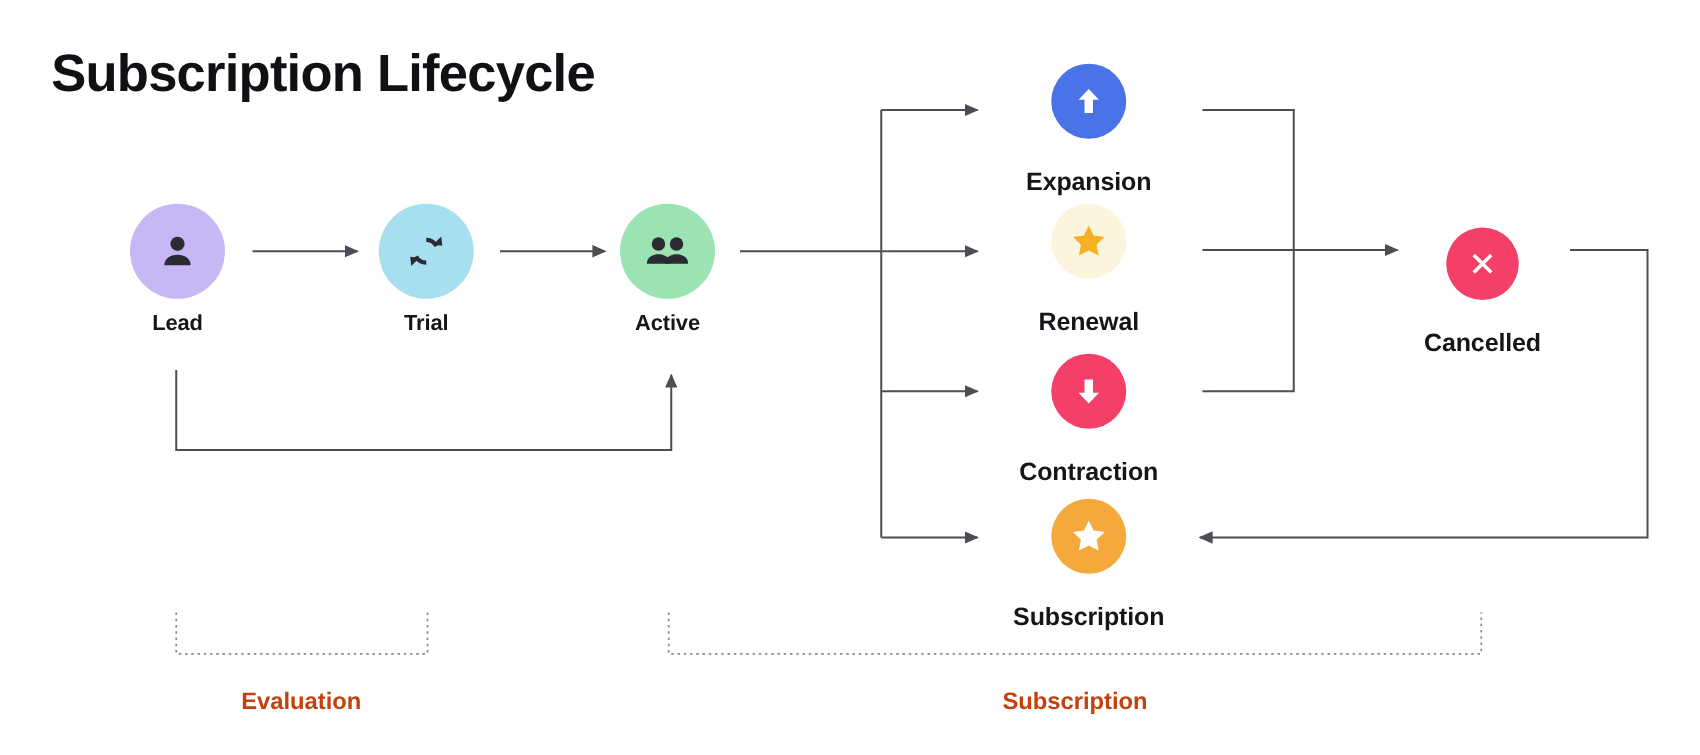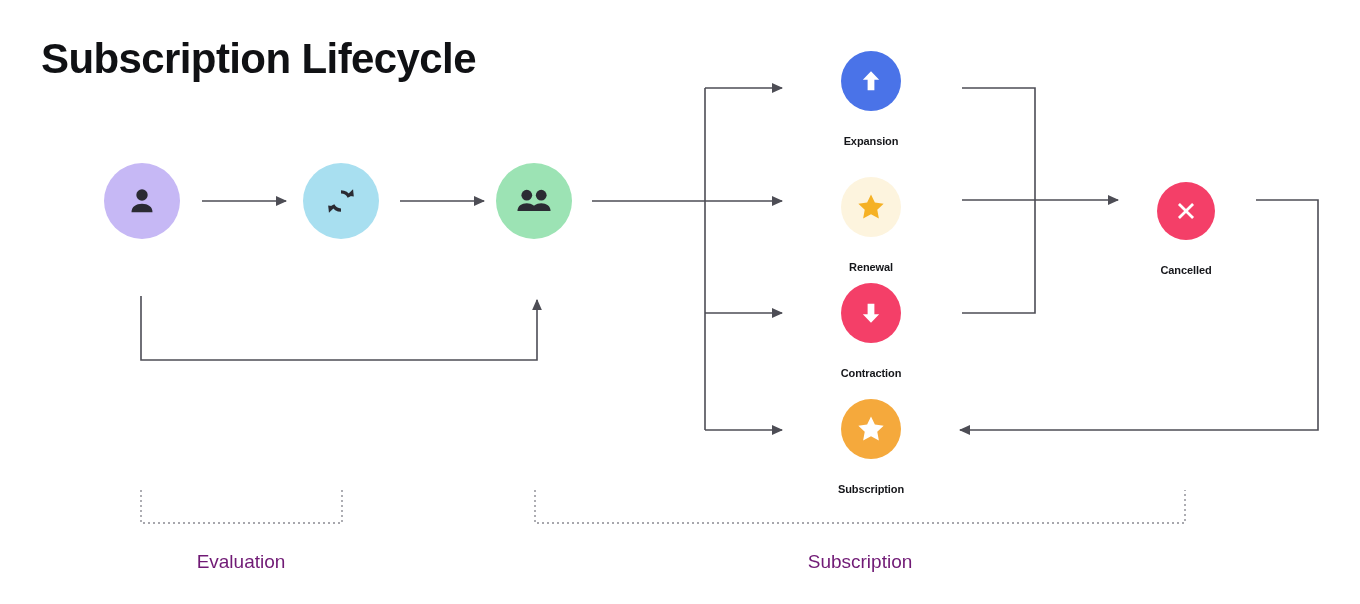--- a/index.html
+++ b/index.html
@@ -48,29 +48,29 @@
   }
   .node .label {
     margin-top: 9px;
     font-size: 17.5px;
     font-weight: bold;
     color: #15161a;
     white-space: nowrap;
     letter-spacing: -0.1px;
   }
   .node.small .label {
-    font-size: 11px;
+    font-size: 20px;
     margin-top: 24px;
   }
   .band-label {
     position: absolute;
     text-align: center;
     font-size: 19px;
-    font-weight: normal;
-    color: #701a75;
+    font-weight: bold;
+    color: #c2410c;
     white-space: nowrap;
     transform: translateX(-50%);
   }
   svg { display: block; }
 </style>
 </head>
 <body>
 
 <div class="page-title">Subscription Lifecycle</div>
 
@@ -111,54 +111,57 @@
   </g>
 </svg>
 
 <div class="node" style="left:142px; top:163px;">
   <div class="circle" style="width:76px;height:76px;background:#c6b8f5;">
     <svg width="36" height="36" viewBox="0 0 24 24">
       <circle cx="12" cy="8" r="3.8" fill="#2b2b33"></circle>
       <path d="M5 19.5c0-3.6 3.1-5.6 7-5.6s7 2 7 5.6z" fill="#2b2b33"></path>
     </svg>
   </div>
+  <div class="label">Lead</div>
 </div>
 
 <div class="node" style="left:341px; top:163px;">
   <div class="circle" style="width:76px;height:76px;background:#a8dff0;">
     <svg width="38" height="38" viewBox="0 0 24 24">
       <path d="M12 5.2a6.8 6.8 0 0 1 6.1 3.8l-1.9.9a4.7 4.7 0 0 0-4.2-2.6V5.2z" fill="#2b2b33"></path>
       <path d="M19.6 4.6l.5 4.6-4.6-.6z" fill="#2b2b33"></path>
       <path d="M12 18.8a6.8 6.8 0 0 1-6.1-3.8l1.9-.9a4.7 4.7 0 0 0 4.2 2.6v2.1z" fill="#2b2b33"></path>
       <path d="M4.4 19.4l-.5-4.6 4.6.6z" fill="#2b2b33"></path>
     </svg>
   </div>
+  <div class="label">Trial</div>
 </div>
 
 <div class="node" style="left:534px; top:163px;">
   <div class="circle" style="width:76px;height:76px;background:#9ce3b4;">
     <svg width="42" height="42" viewBox="0 0 32 24">
       <circle cx="10.5" cy="7.6" r="4.1" fill="#2b2b33"></circle>
       <path d="M3.4 19.6c0-3.7 3.2-5.8 7.1-5.8s7.1 2.1 7.1 5.8z" fill="#2b2b33"></path>
       <circle cx="21.5" cy="7.6" r="4.1" fill="#2b2b33"></circle>
       <path d="M14.4 19.6c0-3.7 3.2-5.8 7.1-5.8s7.1 2.1 7.1 5.8z" fill="#2b2b33"></path>
     </svg>
   </div>
+  <div class="label">Active</div>
 </div>
 
 <div class="node small" style="left:871px; top:51px;">
   <div class="circle" style="width:60px;height:60px;background:#4a73e8;">
     <svg width="28" height="28" viewBox="0 0 24 24">
       <path d="M12 3.6l7 7.4h-4.1v9h-5.8v-9H5z" fill="#ffffff"></path>
     </svg>
   </div>
   <div class="label">Expansion</div>
 </div>
 
-<div class="node small" style="left:871px; top:177px;">
+<div class="node small" style="left:871px; top:163px;">
   <div class="circle" style="width:60px;height:60px;background:#fdf4de;">
     <svg width="32" height="32" viewBox="0 0 24 24">
       <path d="M12 2.6l2.9 6 6.6.9-4.8 4.6 1.2 6.5L12 17.5 6.1 20.6l1.2-6.5L2.5 9.5l6.6-.9z" fill="#f5b125"></path>
     </svg>
   </div>
   <div class="label">Renewal</div>
 </div>
 
 <div class="node small" style="left:871px; top:283px;">
   <div class="circle" style="width:60px;height:60px;background:#f43f68;">

